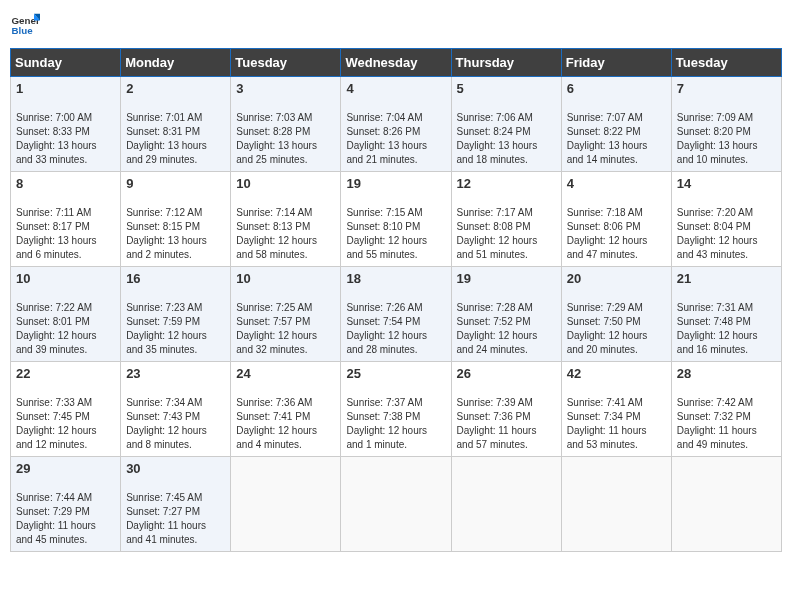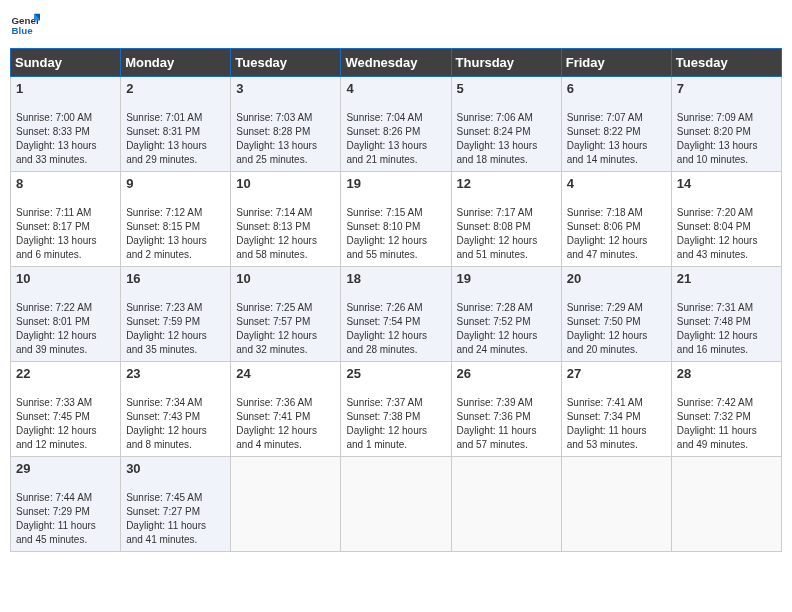--- a/index.html
+++ b/index.html
@@ -321,21 +321,21 @@
       </td>
         <td>
         <span class="day-num">26</span>
         <div class="day-info">
           Sunrise: 7:39 AM<br>
           Sunset: 7:36 PM<br>
           Daylight: 11 hours and 57 minutes.
         </div>
       </td>
         <td>
-        <span class="day-num">27</span>
+        <span class="day-num">42</span>
         <div class="day-info">
           Sunrise: 7:41 AM<br>
           Sunset: 7:34 PM<br>
           Daylight: 11 hours and 53 minutes.
         </div>
       </td>
         <td>
         <span class="day-num">28</span>
         <div class="day-info">
           Sunrise: 7:42 AM<br>

